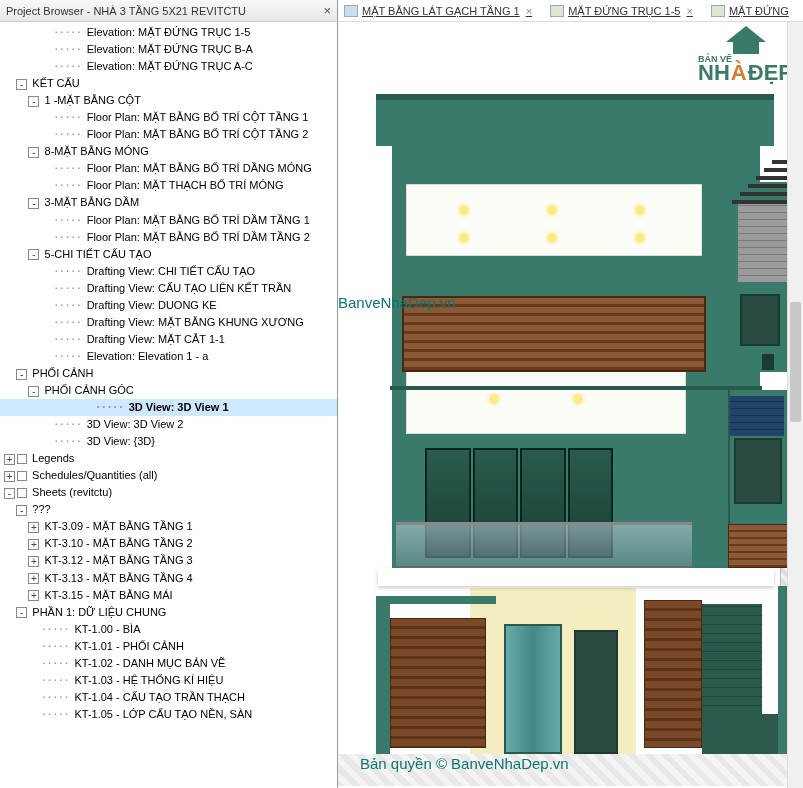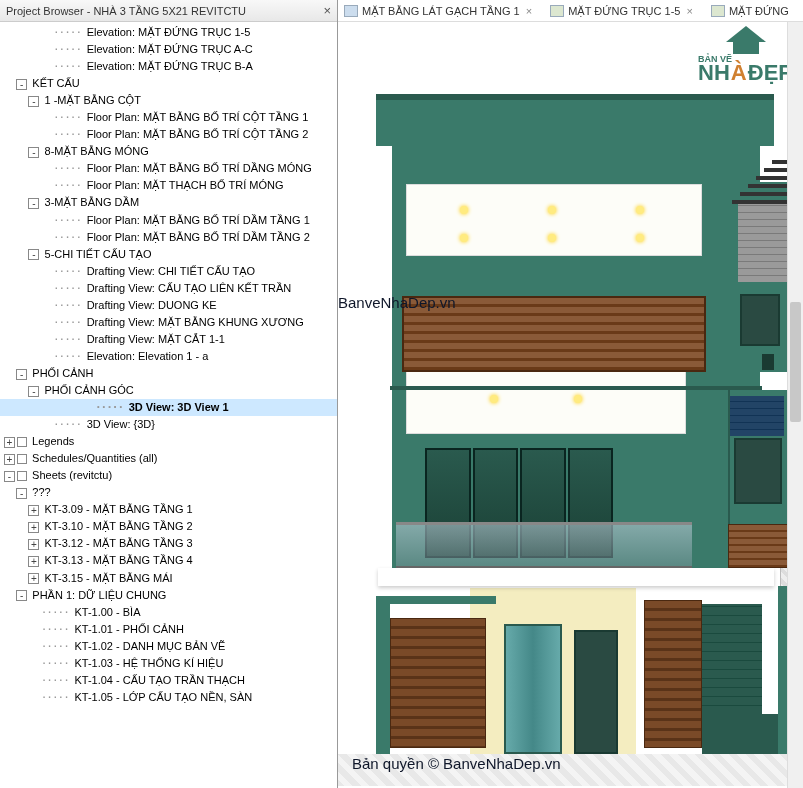--- a/index.html
+++ b/index.html
@@ -12,30 +12,30 @@
 .browser-title .close { font-size: 13px; color: #555; cursor: pointer; }
 .tree { padding: 2px 0; font-size: 11px; color: #000; line-height: 1.55; overflow: hidden; }
 .tree-row { white-space: nowrap; padding: 0 4px; cursor: pointer; }
 .tree-row.selected { background: #cde8ff; font-weight: bold; padding-left: 46px; }
 .dashes { color: #999; font-family: monospace; letter-spacing: -1px; }
 .expander { display: inline-block; width: 11px; height: 11px; border: 1px solid #888; text-align: center; line-height: 9px; font-size: 10px; color: #444; background: #fff; margin-right: 2px; vertical-align: middle; }
 .doc-icon { display: inline-block; width: 10px; height: 10px; background: #fff; border: 1px solid #888; margin-right: 2px; vertical-align: middle; }
 
 
 .viewport-panel { flex: 1; display: flex; flex-direction: column; position: relative; }
-.view-tabs { height: 22px; display: flex; align-items: center; gap: 18px; padding: 0 6px; font-size: 11px; color: #333; border-bottom: 1px solid #ddd; overflow: hidden; }
+.view-tabs { height: 22px; display: flex; align-items: center; gap: 18px; padding: 0 6px; font-size: 11px; color: #333; border-bottom: 1px solid #ddd; overflow: hidden; text-decoration: underline; }
 .view-tab { display: flex; align-items: center; gap: 4px; cursor: pointer; white-space: nowrap; }
 .tab-icon { width: 14px; height: 12px; background: #cde; border: 1px solid #9ab; }
 .tab-close { font-size: 11px; color: #888; margin-left: 2px; }
 .viewport { flex: 1; position: relative; background: #fff; overflow: hidden; }
 
 
-.wm { position: absolute; color: #0f172a; font-size: 15px; pointer-events: none; font-family: Arial, sans-serif; }
+.wm { position: absolute; color: #0f766e; font-size: 15px; pointer-events: none; font-family: Arial, sans-serif; }
 .wm1 { left: 0; top: 272px; }
-.wm2 { left: 14px; bottom: 16px; }
+.wm2 { left: 22px; bottom: 16px; }
 
 
 .logo { position: absolute; right: 10px; top: 4px; text-align: center; }
 .logo .house { width: 40px; height: 28px; position: relative; margin: 0 auto; }
 .logo .roof { width: 0; height: 0; border-left: 20px solid transparent; border-right: 20px solid transparent; border-bottom: 16px solid #3a7a6a; position: absolute; top: 0; left: 0; }
 .logo .body { width: 26px; height: 14px; background: #3a7a6a; position: absolute; bottom: 0; left: 7px; }
 .logo-text { font-size: 10px; color: #3a7a6a; font-weight: bold; display: flex; align-items: flex-end; gap: 1px; }
 .logo-text .big { font-size: 22px; line-height: 18px; }
 .logo-text .accent { color: #d08030; }
 
@@ -95,42 +95,43 @@
 
 <div class="container">
 
   <div class="browser-panel">
     <div class="browser-title">
       <span>Project Browser - NHÀ 3 TẦNG 5X21 REVITCTU</span>
       <span class="close">×</span>
     </div>
     <div class="tree" id="tree">
         <div class="tree-row">&nbsp;&nbsp;&nbsp;&nbsp;&nbsp;&nbsp;&nbsp;&nbsp;&nbsp;&nbsp;&nbsp;&nbsp;&nbsp;&nbsp;&nbsp;&nbsp;<span class="dashes">····· </span> <span>Elevation: MẶT ĐỨNG TRỤC 1-5</span></div>
+        <div class="tree-row">&nbsp;&nbsp;&nbsp;&nbsp;&nbsp;&nbsp;&nbsp;&nbsp;&nbsp;&nbsp;&nbsp;&nbsp;&nbsp;&nbsp;&nbsp;&nbsp;<span class="dashes">····· </span> <span>Elevation: MẶT ĐỨNG TRỤC B-A</span></div>
         <div class="tree-row">&nbsp;&nbsp;&nbsp;&nbsp;&nbsp;&nbsp;&nbsp;&nbsp;&nbsp;&nbsp;&nbsp;&nbsp;&nbsp;&nbsp;&nbsp;&nbsp;<span class="dashes">····· </span> <span>Elevation: MẶT ĐỨNG TRỤC A-C</span></div>
-        <div class="tree-row">&nbsp;&nbsp;&nbsp;&nbsp;&nbsp;&nbsp;&nbsp;&nbsp;&nbsp;&nbsp;&nbsp;&nbsp;&nbsp;&nbsp;&nbsp;&nbsp;<span class="dashes">····· </span> <span>Elevation: MẶT ĐỨNG TRỤC B-A</span></div>
         <div class="tree-row">&nbsp;&nbsp;&nbsp;&nbsp;<span class="expander">-</span> <span>KẾT CẤU</span></div>
         <div class="tree-row">&nbsp;&nbsp;&nbsp;&nbsp;&nbsp;&nbsp;&nbsp;&nbsp;<span class="expander">-</span> <span>1 -MẶT BẰNG CỘT</span></div>
         <div class="tree-row">&nbsp;&nbsp;&nbsp;&nbsp;&nbsp;&nbsp;&nbsp;&nbsp;&nbsp;&nbsp;&nbsp;&nbsp;&nbsp;&nbsp;&nbsp;&nbsp;<span class="dashes">····· </span> <span>Floor Plan: MẶT BẰNG BỐ TRÍ CỘT TẦNG 1</span></div>
         <div class="tree-row">&nbsp;&nbsp;&nbsp;&nbsp;&nbsp;&nbsp;&nbsp;&nbsp;&nbsp;&nbsp;&nbsp;&nbsp;&nbsp;&nbsp;&nbsp;&nbsp;<span class="dashes">····· </span> <span>Floor Plan: MẶT BẰNG BỐ TRÍ CỘT TẦNG 2</span></div>
         <div class="tree-row">&nbsp;&nbsp;&nbsp;&nbsp;&nbsp;&nbsp;&nbsp;&nbsp;<span class="expander">-</span> <span>8-MẶT BẰNG MÓNG</span></div>
         <div class="tree-row">&nbsp;&nbsp;&nbsp;&nbsp;&nbsp;&nbsp;&nbsp;&nbsp;&nbsp;&nbsp;&nbsp;&nbsp;&nbsp;&nbsp;&nbsp;&nbsp;<span class="dashes">····· </span> <span>Floor Plan: MẶT BẰNG BỐ TRÍ DẦNG MÓNG</span></div>
         <div class="tree-row">&nbsp;&nbsp;&nbsp;&nbsp;&nbsp;&nbsp;&nbsp;&nbsp;&nbsp;&nbsp;&nbsp;&nbsp;&nbsp;&nbsp;&nbsp;&nbsp;<span class="dashes">····· </span> <span>Floor Plan: MẶT THẠCH BỐ TRÍ MÓNG</span></div>
         <div class="tree-row">&nbsp;&nbsp;&nbsp;&nbsp;&nbsp;&nbsp;&nbsp;&nbsp;<span class="expander">-</span> <span>3-MẶT BẰNG DẦM</span></div>
         <div class="tree-row">&nbsp;&nbsp;&nbsp;&nbsp;&nbsp;&nbsp;&nbsp;&nbsp;&nbsp;&nbsp;&nbsp;&nbsp;&nbsp;&nbsp;&nbsp;&nbsp;<span class="dashes">····· </span> <span>Floor Plan: MẶT BẰNG BỐ TRÍ DẦM TẦNG 1</span></div>
         <div class="tree-row">&nbsp;&nbsp;&nbsp;&nbsp;&nbsp;&nbsp;&nbsp;&nbsp;&nbsp;&nbsp;&nbsp;&nbsp;&nbsp;&nbsp;&nbsp;&nbsp;<span class="dashes">····· </span> <span>Floor Plan: MẶT BẰNG BỐ TRÍ DẦM TẦNG 2</span></div>
         <div class="tree-row">&nbsp;&nbsp;&nbsp;&nbsp;&nbsp;&nbsp;&nbsp;&nbsp;<span class="expander">-</span> <span>5-CHI TIẾT CẤU TẠO</span></div>
         <div class="tree-row">&nbsp;&nbsp;&nbsp;&nbsp;&nbsp;&nbsp;&nbsp;&nbsp;&nbsp;&nbsp;&nbsp;&nbsp;&nbsp;&nbsp;&nbsp;&nbsp;<span class="dashes">····· </span> <span>Drafting View: CHI TIẾT CẤU TẠO</span></div>
         <div class="tree-row">&nbsp;&nbsp;&nbsp;&nbsp;&nbsp;&nbsp;&nbsp;&nbsp;&nbsp;&nbsp;&nbsp;&nbsp;&nbsp;&nbsp;&nbsp;&nbsp;<span class="dashes">····· </span> <span>Drafting View: CẤU TẠO LIÊN KẾT TRẦN</span></div>
         <div class="tree-row">&nbsp;&nbsp;&nbsp;&nbsp;&nbsp;&nbsp;&nbsp;&nbsp;&nbsp;&nbsp;&nbsp;&nbsp;&nbsp;&nbsp;&nbsp;&nbsp;<span class="dashes">····· </span> <span>Drafting View: DUONG KE</span></div>
         <div class="tree-row">&nbsp;&nbsp;&nbsp;&nbsp;&nbsp;&nbsp;&nbsp;&nbsp;&nbsp;&nbsp;&nbsp;&nbsp;&nbsp;&nbsp;&nbsp;&nbsp;<span class="dashes">····· </span> <span>Drafting View: MẶT BẰNG KHUNG XƯƠNG</span></div>
         <div class="tree-row">&nbsp;&nbsp;&nbsp;&nbsp;&nbsp;&nbsp;&nbsp;&nbsp;&nbsp;&nbsp;&nbsp;&nbsp;&nbsp;&nbsp;&nbsp;&nbsp;<span class="dashes">····· </span> <span>Drafting View: MẶT CẮT 1-1</span></div>
         <div class="tree-row">&nbsp;&nbsp;&nbsp;&nbsp;&nbsp;&nbsp;&nbsp;&nbsp;&nbsp;&nbsp;&nbsp;&nbsp;&nbsp;&nbsp;&nbsp;&nbsp;<span class="dashes">····· </span> <span>Elevation: Elevation 1 - a</span></div>
         <div class="tree-row">&nbsp;&nbsp;&nbsp;&nbsp;<span class="expander">-</span> <span>PHỐI CẢNH</span></div>
         <div class="tree-row">&nbsp;&nbsp;&nbsp;&nbsp;&nbsp;&nbsp;&nbsp;&nbsp;<span class="expander">-</span> <span>PHỐI CẢNH GÓC</span></div>
         <div class="tree-row selected">&nbsp;&nbsp;&nbsp;&nbsp;&nbsp;&nbsp;&nbsp;&nbsp;&nbsp;&nbsp;&nbsp;&nbsp;&nbsp;&nbsp;&nbsp;&nbsp;<span class="dashes">····· </span> <span>3D View: 3D View 1</span></div>
+        <div class="tree-row">&nbsp;&nbsp;&nbsp;&nbsp;&nbsp;&nbsp;&nbsp;&nbsp;&nbsp;&nbsp;&nbsp;&nbsp;&nbsp;&nbsp;&nbsp;&nbsp;<span class="dashes">····· </span> <span>3D View: 3D View 2</span></div>
         <div class="tree-row">&nbsp;&nbsp;&nbsp;&nbsp;&nbsp;&nbsp;&nbsp;&nbsp;&nbsp;&nbsp;&nbsp;&nbsp;&nbsp;&nbsp;&nbsp;&nbsp;<span class="dashes">····· </span> <span>3D View: {3D}</span></div>
         <div class="tree-row"><span class="expander">+</span><span class="doc-icon"></span> <span>Legends</span></div>
         <div class="tree-row"><span class="expander">+</span><span class="doc-icon"></span> <span>Schedules/Quantities (all)</span></div>
         <div class="tree-row"><span class="expander">-</span><span class="doc-icon"></span> <span>Sheets (revitctu)</span></div>
         <div class="tree-row">&nbsp;&nbsp;&nbsp;&nbsp;<span class="expander">-</span> <span>???</span></div>
         <div class="tree-row">&nbsp;&nbsp;&nbsp;&nbsp;&nbsp;&nbsp;&nbsp;&nbsp;<span class="expander">+</span> <span>KT-3.09 - MẶT BẰNG TẦNG 1</span></div>
         <div class="tree-row">&nbsp;&nbsp;&nbsp;&nbsp;&nbsp;&nbsp;&nbsp;&nbsp;<span class="expander">+</span> <span>KT-3.10 - MẶT BẰNG TẦNG 2</span></div>
         <div class="tree-row">&nbsp;&nbsp;&nbsp;&nbsp;&nbsp;&nbsp;&nbsp;&nbsp;<span class="expander">+</span> <span>KT-3.12 - MẶT BẰNG TẦNG 3</span></div>
         <div class="tree-row">&nbsp;&nbsp;&nbsp;&nbsp;&nbsp;&nbsp;&nbsp;&nbsp;<span class="expander">+</span> <span>KT-3.13 - MẶT BẰNG TẦNG 4</span></div>
         <div class="tree-row">&nbsp;&nbsp;&nbsp;&nbsp;&nbsp;&nbsp;&nbsp;&nbsp;<span class="expander">+</span> <span>KT-3.15 - MẶT BẰNG MÁI</span></div>

